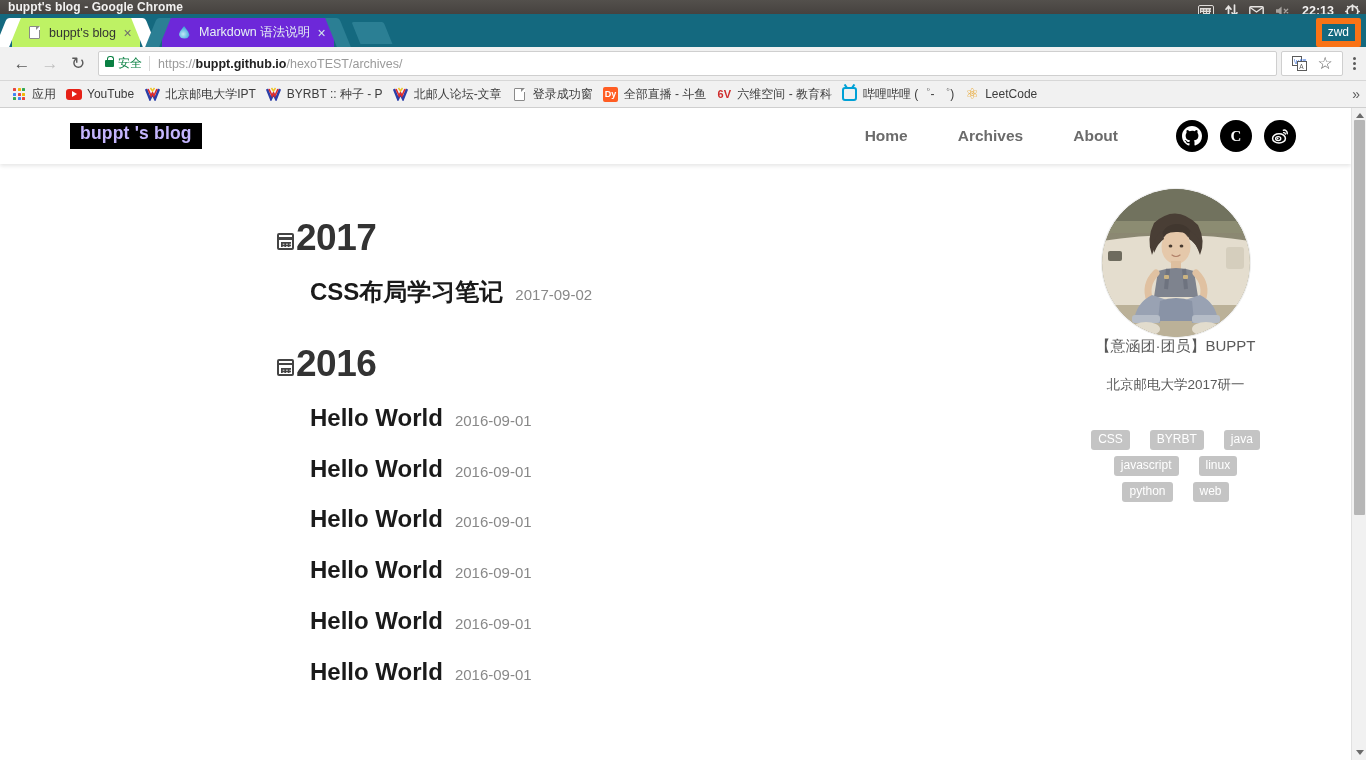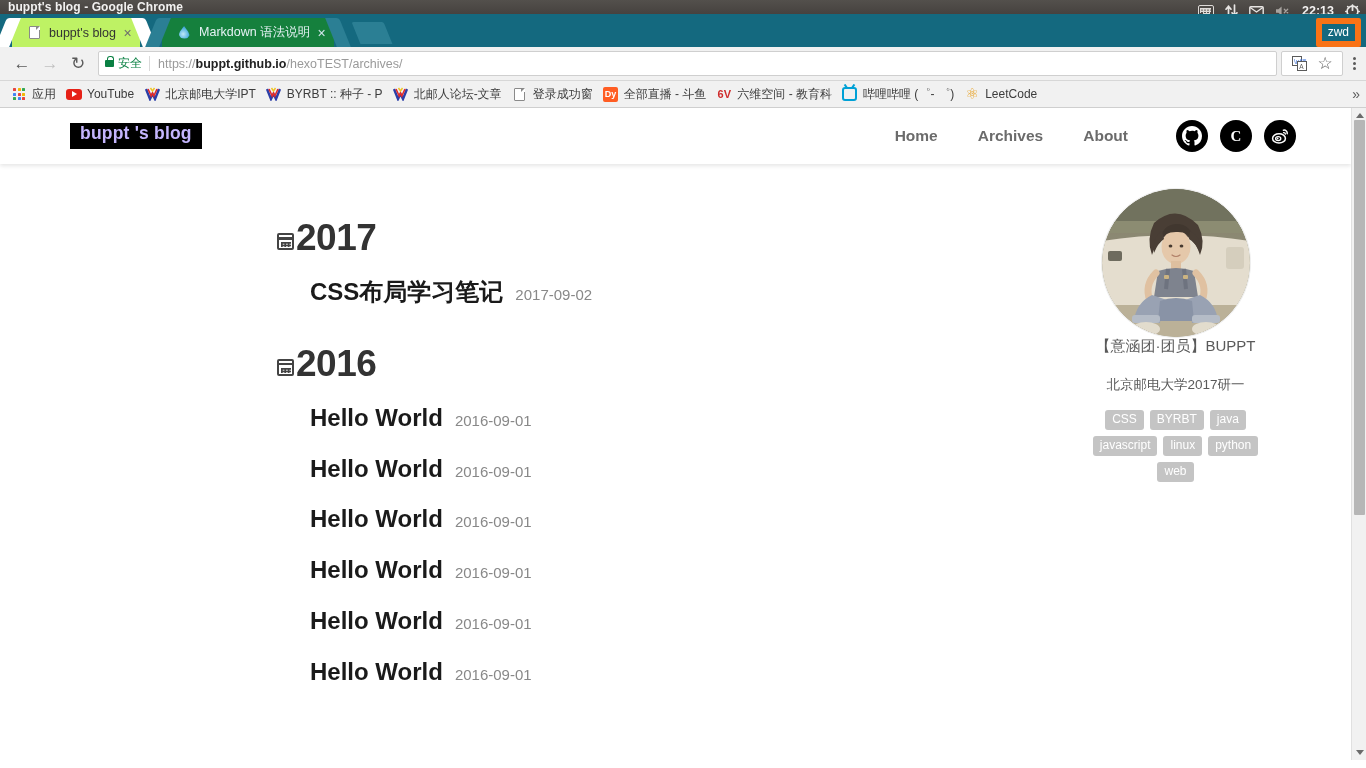--- a/index.html
+++ b/index.html
@@ -46,21 +46,21 @@
     position: relative;
   }
   .tab {
     height: 29px; display: flex; align-items: center;
     padding: 0 4px 0 14px;
     font-size: 12.5px; color: #e6f2f5;
     position: relative; max-width: 178px;
     border-top-left-radius: 2px; border-top-right-radius: 2px;
   }
   .tab.active { background: #bef264; color: #333; }
-  .tab.inactive { background: #15803d; text-align: right; }
+  .tab.inactive { background: #6d28d9; text-align: right; }
   .tab-skew-l, .tab-skew-r {
     position: absolute; bottom: 0; width: 14px; height: 29px;
   }
   .tab.active .tab-skew-l { left: -11px; background: #fff;
     transform: skewX(-22deg); border-top-left-radius: 3px; }
   .tab.active .tab-skew-r { right: -11px; background: #fff;
     transform: skewX(22deg); border-top-right-radius: 3px; }
   .tab.inactive .tab-skew-l { left: -11px; background: #2b7f94;
     transform: skewX(-22deg); border-top-left-radius: 3px; }
   .tab.inactive .tab-skew-r { right: -11px; background: #2b7f94;
@@ -175,21 +175,21 @@
     box-shadow: 0 2px 4px rgba(0,0,0,0.10);
     position: relative; z-index: 5;
   }
   .logo {
     margin-left: 70px; background: #000; color: #c4b5fd;
     font-size: 17.5px; font-weight: bold;
     padding: 2px 10px 6px; line-height: 1;
     letter-spacing: 0.2px;
   }
   .site-nav { margin-left: auto; display: flex; align-items: center;
-              margin-right: 55px; gap: 8px; }
+              margin-right: 55px; gap: 18px; }
   .nav-link { color: #6b6b6b; font-size: 15.5px; font-weight: bold;
               padding: 0 16px; white-space: nowrap; }
   .socials { display: flex; align-items: center; gap: 12px; margin-left: 24px; }
   .soc { width: 32px; height: 32px; border-radius: 50%; background: #000;
          display: flex; align-items: center; justify-content: center;
          color: #fff; }
 
   .page-body { display: flex; width: 1351px; }
   .archives { width: 1000px; padding-left: 277px; padding-top: 55px; }
   .year-row { display: flex; align-items: center; margin-bottom: 6px; }
@@ -213,22 +213,22 @@
   .post-date { font-size: 15px; color: #888; margin-left: 12px; }
   .year-block + .year-block { margin-top: 38px; }
 
   .sidebar { width: 351px; padding-top: 25px; text-align: center; }
   .avatar { width: 148px; height: 148px; border-radius: 50%;
             margin: 0 auto; overflow: hidden; position: relative;
             box-shadow: 0 0 0 1px rgba(0,0,0,0.07); }
   .avatar-img { position: absolute; inset: 0; }
   .author-name { font-size: 15px; color: #5a5a5a; }
   .author-sub { margin-top: 20px; font-size: 13.5px; color: #5a5a5a; }
-  .tags { margin-top: 16px; display: flex; flex-wrap: wrap;
-          justify-content: center; gap: 6px 6px; padding: 0 82px; text-align: right; }
+  .tags { margin-top: 36px; display: flex; flex-wrap: wrap;
+          justify-content: center; gap: 6px 20px; padding: 0 82px; text-align: right; }
   .tag { background: #c4c4c4; color: #fff; font-size: 12px;
          padding: 2px 7px 3px; border-radius: 3px; line-height: 1.25;
          white-space: nowrap; }
 
   
   .scrollbar { position: absolute; right: 0; top: 0; width: 15px;
                height: 652px; background: #f1f1f1;
                border-left: 1px solid #e0e0e0; z-index: 10; }
   .sb-arrow { width: 15px; height: 15px; display: flex;
               align-items: center; justify-content: center; }

